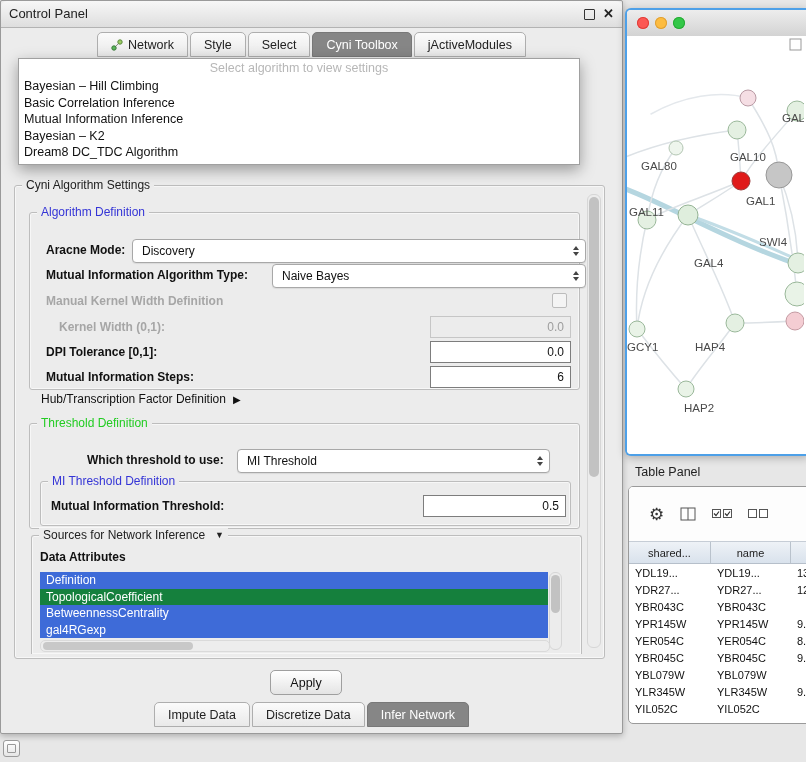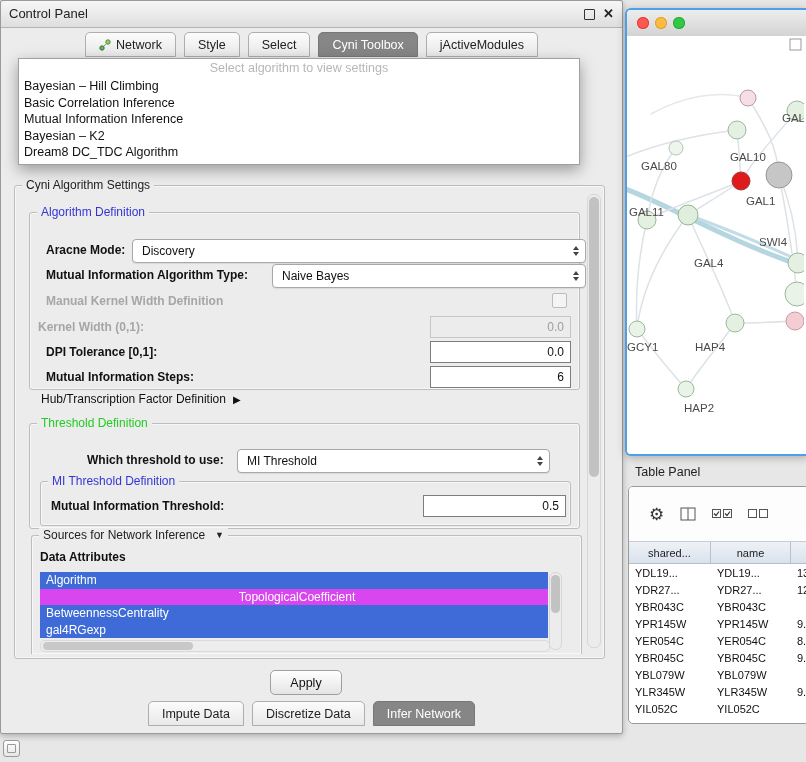--- a/index.html
+++ b/index.html
@@ -10,21 +10,21 @@
   
   #control-panel{left:0;top:6;width:621px;height:732px;background:#ececec;border:1px solid #9a9a9a;
     border-radius:2px;box-shadow:0 2px 6px rgba(0,0,0,.25);}
   #cp-titlebar{left:0;top:0;right:0;height:26px;background:linear-gradient(#f7f7f7,#dedede);
     border-bottom:1px solid #b3b3b3;border-radius:6px 6px 0 0;}
   #cp-title{left:8px;top:0;line-height:26px;font-size:13px;color:#222;}
   #cp-float{right:27px;top:8px;width:9px;height:9px;border:1.5px solid #333;border-radius:1px;}
   #cp-close{right:8px;top:0;line-height:26px;font-size:13px;font-weight:bold;color:#222;cursor:default;}
 
   
-  .tab-bar{display:flex;justify-content:center;align-items:flex-end;gap:8px;}
+  .tab-bar{display:flex;justify-content:center;align-items:flex-start;gap:2px;}
   #top-tabs{left:0;top:31px;right:0;height:25px;}
   .tab{display:flex;align-items:center;gap:5px;padding:0 13px;height:23px;font-size:12.5px;color:#222;
     background:linear-gradient(#fbfbfb,#e9e9e9);border:1px solid #aeaeae;border-radius:5px 5px 0 0;white-space:nowrap;}
   .tab.sel{background:#868686;border-color:#787878;color:#ffffff;}
   .tabicon{flex:0 0 auto;}
 
   
   #algo-popup{left:18px;top:58px;width:560px;background:#fff;border:1px solid #a0a0a0;
     box-shadow:0 5px 14px rgba(0,0,0,.35);z-index:60;padding-bottom:3px;}
   #popup-placeholder{height:19px;line-height:19px;text-align:center;color:#b7b7b7;font-size:12.5px;}
@@ -161,21 +161,21 @@
           <span>Naive Bayes</span>
           <span class="arrows">
               <i class="arrow-up"></i>
               <i class="arrow-down"></i>
             </span>
         </div>
 
         <div class="flabel dis" style="left:16px;top:81px;">Manual Kernel Width Definition</div>
         <div class="checkbox" style="left:522px;top:80px;"></div>
 
-        <div class="flabel dis" style="left:8px;top:107px;">Kernel Width (0,1):</div>
+        <div class="flabel dis" style="left:29px;top:107px;">Kernel Width (0,1):</div>
         <div class="tfield dis" style="left:400px;top:103px;width:127px;">0.0</div>
 
         <div class="flabel" style="left:16px;top:132px;">DPI Tolerance [0,1]:</div>
         <div class="tfield" style="left:400px;top:128px;width:127px;">0.0</div>
 
         <div class="flabel" style="left:16px;top:157px;">Mutual Information Steps:</div>
         <div class="tfield" style="left:400px;top:153px;width:127px;">6</div>
       </div>
 
       <div class="abs" style="left:26px;top:206px;display:flex;align-items:center;gap:7px;">
@@ -204,22 +204,22 @@
 
       <div class="tborder" style="left:16px;top:349px;width:549px;height:118px;border-bottom:none;border-radius:3px 3px 0 0;">
         <span class="legend dark" style="display:flex;align-items:center;gap:10px;">
           <span>Sources for Network Inference</span>
           <span style="font-size:9px;">▼</span>
         </span>
 
         <div class="flabel" style="left:8px;top:14px;">Data Attributes</div>
 
         <div id="attr-list" style="left:8px;top:36px;width:508px;height:66px;">
-            <div class="attr-item" style="background: rgb(62, 107, 216);">Algorithm</div>
-            <div class="attr-item" style="background: #d946ef; text-align: center;">TopologicalCoefficient</div>
+            <div class="attr-item" style="background: rgb(62, 107, 216);">Definition</div>
+            <div class="attr-item" style="background: #15803d;">TopologicalCoefficient</div>
             <div class="attr-item" style="background: rgb(62, 107, 216);">BetweennessCentrality</div>
             <div class="attr-item" style="background: rgb(62, 107, 216);">gal4RGexp</div>
           </div>
 
         <div class="vtrack" style="left:517px;top:36px;width:11px;height:76px;">
           <div class="vthumb" style="top:2px;height:38px;"></div>
         </div>
         <div class="htrack" style="left:8px;top:104px;width:508px;height:10px;">
           <div class="hthumb" style="left:2px;width:150px;"></div>
         </div>

